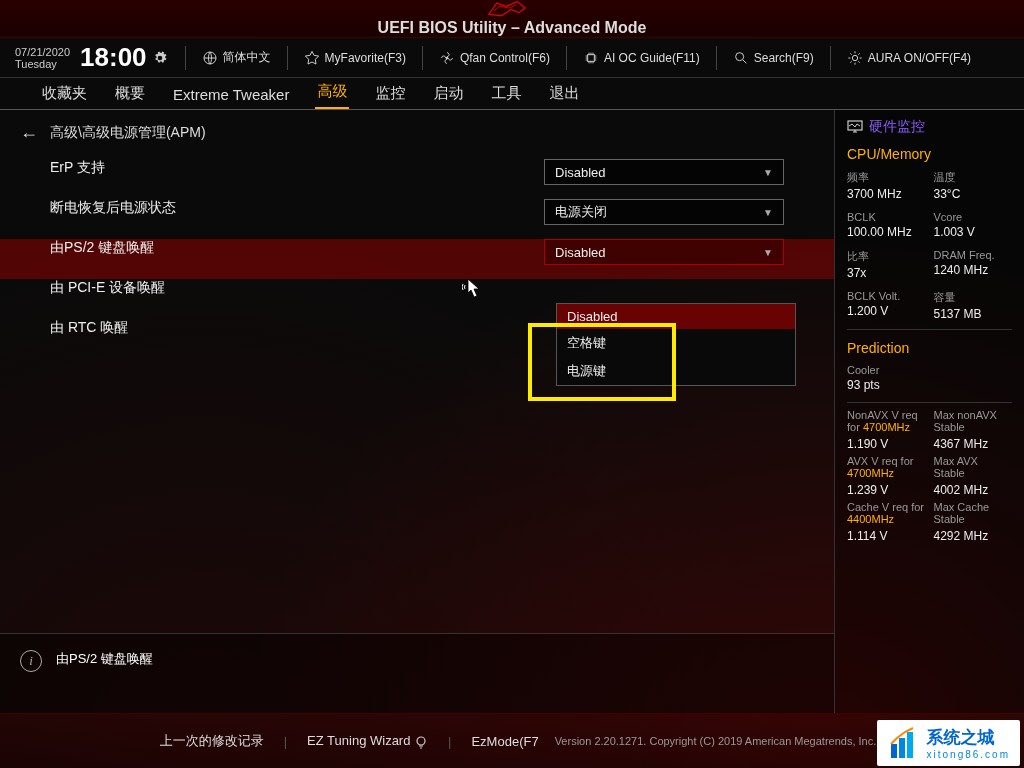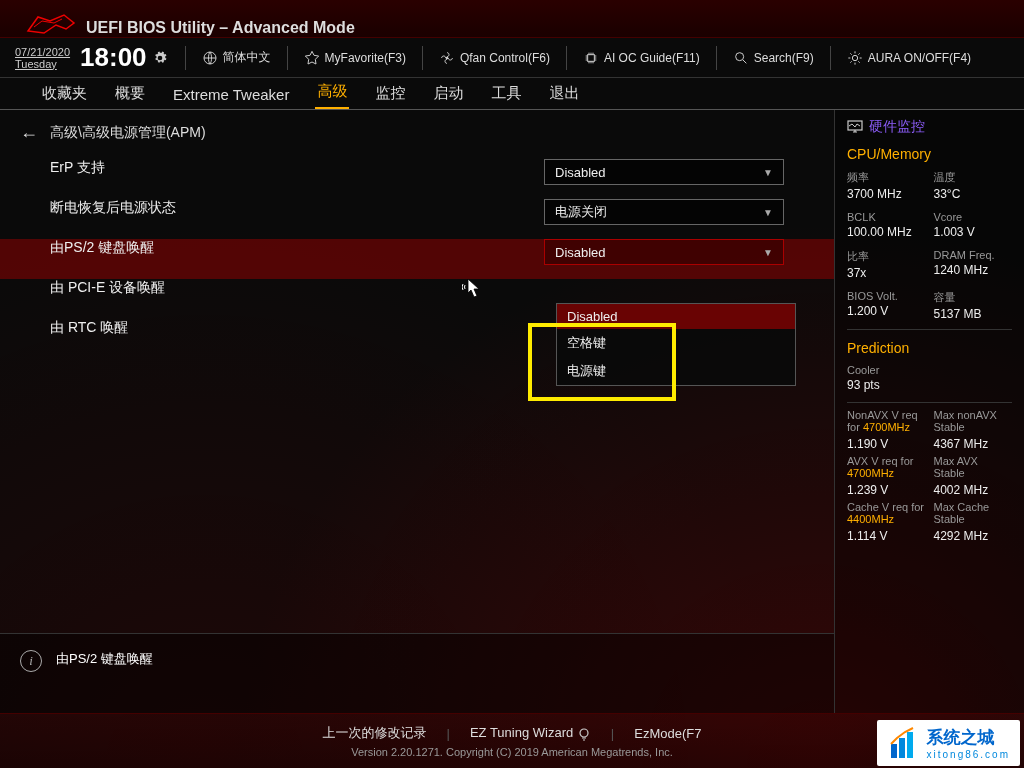--- a/index.html
+++ b/index.html
@@ -1,24 +1,24 @@
 <!DOCTYPE html>
 <html><head>
 <meta charset="utf-8">
 <style>
 * { margin: 0; padding: 0; box-sizing: border-box; }
 body { width: 1024px; height: 768px; background: #0a0a0a; color: #fff; font-family: Arial, "Microsoft YaHei", sans-serif; font-size: 13px; overflow: hidden; position: relative; }
 .bg-gradient { position: absolute; inset: 0; background: radial-gradient(ellipse at 80% 100%, rgba(120,0,0,0.4) 0%, transparent 50%), radial-gradient(ellipse at 20% 100%, rgba(80,0,0,0.3) 0%, transparent 50%), #0a0a0a; }
 .container { position: relative; z-index: 1; width: 100%; height: 100%; display: flex; flex-direction: column; }
-.header { height: 38px; background: linear-gradient(180deg, #2a0000 0%, #1a0000 100%); display: flex; align-items: flex-end; padding: 0 26px; border-bottom: 1px solid #400; }
+.header { height: 38px; background: linear-gradient(180deg, #2a0000 0%, #1a0000 100%); display: flex; align-items: center; padding: 0 18px; border-bottom: 1px solid #400; flex-direction: column; }
 .rog-logo { width: 50px; height: 24px; margin-right: 10px; }
 .header-title { font-size: 16px; font-weight: bold; color: #ddd; }
 .toolbar { height: 40px; display: flex; align-items: center; padding: 0 15px; border-bottom: 1px solid #333; gap: 2px; }
 .date-time { display: flex; flex-direction: column; margin-right: 8px; }
-.date { font-size: 11px; color: #ccc; text-decoration: underline; }
+.date { font-size: 11px; color: #ccc; }
 .time-wrap { display: flex; align-items: center; gap: 6px; margin-right: 10px; }
 .time { font-size: 26px; font-weight: bold; color: #fff; }
 .gear-icon { width: 14px; height: 14px; }
 .toolbar-sep { width: 1px; height: 24px; background: #444; margin: 0 6px; }
 .toolbar-btn { display: flex; align-items: center; gap: 5px; padding: 4px 8px; color: #ddd; font-size: 12px; cursor: pointer; }
 .toolbar-btn svg { width: 16px; height: 16px; }
 .tabs { height: 32px; display: flex; align-items: end; padding: 0 40px; gap: 24px; border-bottom: 1px solid #555; }
 .tab { padding: 6px 2px; color: #ddd; font-size: 15px; cursor: pointer; }
 .tab.active { color: #ffb000; border-bottom: 2px solid #ffb000; }
 .main-area { flex: 1; display: flex; overflow: hidden; }
@@ -39,21 +39,21 @@
 .cursor-icon { position: absolute; left: 462px; top: 122px; z-index: 12; }
 .help-bar { height: 80px; background: rgba(0,0,0,0.4); border-top: 1px solid #333; padding: 16px 20px; display: flex; align-items: start; gap: 14px; }
 .info-icon { width: 22px; height: 22px; border: 1.5px solid #aaa; border-radius: 50%; display: flex; align-items: center; justify-content: center; font-size: 13px; font-style: italic; color: #aaa; font-family: serif; }
 .sidebar { width: 190px; background: rgba(0,0,0,0.3); border-left: 1px solid #333; padding: 8px 12px; overflow-y: auto; font-size: 12px; }
 .sidebar-title { display: flex; align-items: center; gap: 6px; color: #8b5cf6; font-size: 14px; margin-bottom: 10px; }
 .sidebar-section { color: #ffb000; font-size: 14px; margin: 10px 0 8px; }
 .stat-grid { display: grid; grid-template-columns: 1fr 1fr; gap: 10px 8px; margin-bottom: 8px; }
 .stat-label { color: #999; font-size: 11px; }
 .stat-value { color: #eee; font-size: 12px; margin-top: 2px; }
 .sidebar-divider { height: 1px; background: #333; margin: 6px 0; }
-.footer { height: 55px; background: linear-gradient(180deg, rgba(60,0,0,0.3) 0%, rgba(30,0,0,0.5) 100%); border-top: 1px solid #400; display: flex; flex-direction: column; align-items: center; justify-content: center; gap: 4px; position: relative; }
+.footer { height: 55px; background: linear-gradient(180deg, rgba(60,0,0,0.3) 0%, rgba(30,0,0,0.5) 100%); border-top: 1px solid #400; display: flex; align-items: center; justify-content: center; gap: 4px; position: relative; }
 .footer-links { display: flex; gap: 8px; align-items: center; color: #bbb; font-size: 13px; }
 .footer-link { color: #ddd; cursor: pointer; padding: 0 12px; }
 .footer-sep { color: #555; }
 .footer-copyright { color: #999; font-size: 11px; }
 .watermark { position: absolute; right: 4px; bottom: 2px; display: flex; align-items: center; gap: 6px; background: #fff; padding: 6px 10px; border-radius: 2px; }
 .wm-icon { width: 34px; height: 34px; }
 .wm-text { display: flex; flex-direction: column; }
 .wm-title { color: #0066cc; font-size: 17px; font-weight: bold; }
 .wm-url { color: #0088dd; font-size: 10px; letter-spacing: 2px; }
 .bulb-icon { width: 14px; height: 14px; display: inline-block; vertical-align: middle; }
@@ -222,21 +222,21 @@
           </div>
           <div>
             <div class="stat-label">比率</div>
             <div class="stat-value">37x</div>
           </div>
           <div>
             <div class="stat-label">DRAM Freq.</div>
             <div class="stat-value">1240 MHz</div>
           </div>
           <div>
-            <div class="stat-label">BIOS Volt.</div>
+            <div class="stat-label">BCLK Volt.</div>
             <div class="stat-value">1.200 V</div>
           </div>
           <div>
             <div class="stat-label">容量</div>
             <div class="stat-value">5137 MB</div>
           </div>
         </div>
       <div class="sidebar-divider"></div>
       <div class="sidebar-section">Prediction</div>
       <div style="margin-bottom:10px">

